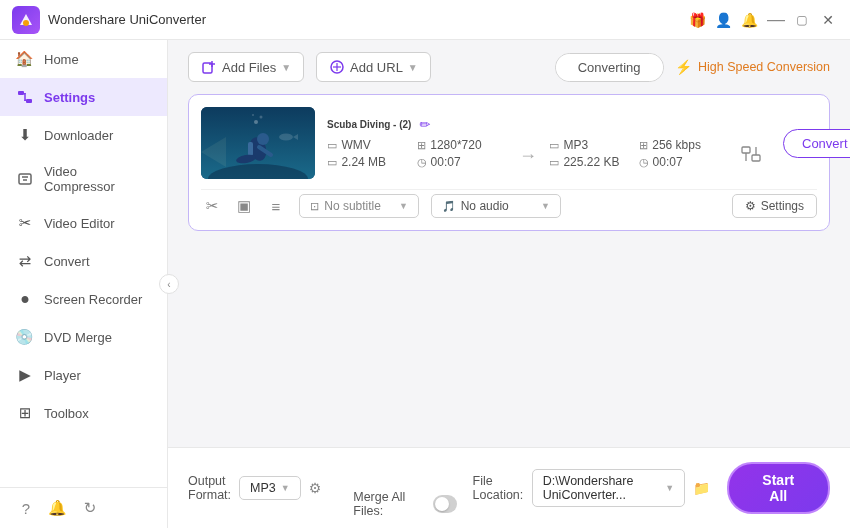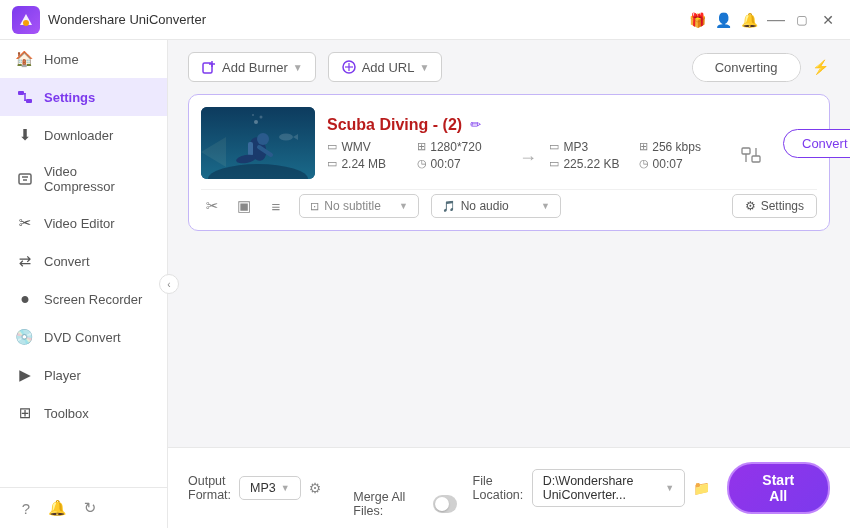--- a/index.html
+++ b/index.html
@@ -200,23 +200,23 @@
       display: flex;
       flex-direction: column;
       gap: 6px;
     }
     .file-title-row {
       display: flex;
       align-items: center;
       gap: 8px;
     }
     .file-title {
-      font-size: 16px;
+      font-size: 10px;
       font-weight: 600;
-      color: #b91c1c;
+      color: #404040;
     }
     .edit-icon {
       color: #7c3aed;
       font-size: 13px;
       cursor: pointer;
     }
     .file-meta-grid {
       display: flex;
       gap: 0;
       font-size: 12px;
@@ -448,21 +448,21 @@
     <div class="sidebar-item">
       <span class="sidebar-icon">⇄</span>
       <span>Convert</span>
     </div>
     <div class="sidebar-item">
       <span class="sidebar-icon">⏺</span>
       <span>Screen Recorder</span>
     </div>
     <div class="sidebar-item">
       <span class="sidebar-icon">💿</span>
-      <span>DVD Convert</span>
+      <span>DVD Merge</span>
     </div>
     <div class="sidebar-item">
       <span class="sidebar-icon">▶</span>
       <span>Player</span>
     </div>
     <div class="sidebar-item">
       <span class="sidebar-icon">⊞</span>
       <span>Toolbox</span>
     </div>
 
@@ -477,39 +477,40 @@
 
   <div class="content">
 
     <div class="toolbar">
       <div class="toolbar-btn">
         <svg width="16" height="16" viewBox="0 0 16 16" fill="none">
           <rect x="2" y="4" width="9" height="10" rx="1.5" stroke="#7c3aed" stroke-width="1.5"></rect>
           <line x1="11" y1="2" x2="11" y2="8" stroke="#7c3aed" stroke-width="1.5"></line>
           <line x1="8" y1="5" x2="14" y2="5" stroke="#7c3aed" stroke-width="1.5"></line>
         </svg>
-        <span>Add Burner</span>
+        <span>Add Files</span>
         <span style="font-size:10px;color:#aaa;">▼</span>
       </div>
       <div class="toolbar-btn">
         <svg width="16" height="16" viewBox="0 0 16 16" fill="none">
           <circle cx="8" cy="8" r="6" stroke="#7c3aed" stroke-width="1.5"></circle>
           <line x1="8" y1="4" x2="8" y2="12" stroke="#7c3aed" stroke-width="1.2"></line>
           <line x1="4" y1="8" x2="12" y2="8" stroke="#7c3aed" stroke-width="1.2"></line>
         </svg>
         <span>Add URL</span>
         <span style="font-size:10px;color:#aaa;">▼</span>
       </div>
 
       <div class="tab-group">
         <button class="tab-btn">Converting</button>
       </div>
 
       <div class="high-speed">
         <span class="lightning">⚡</span>
+        <span>High Speed Conversion</span>
       </div>
     </div>
 
     <div class="file-area">
       <div class="file-card">
 
         <div class="file-card-top">
 
           <div class="file-thumbnail">
             <svg class="diver-svg" viewBox="0 0 114 72" xmlns="http://www.w3.org/2000/svg">

